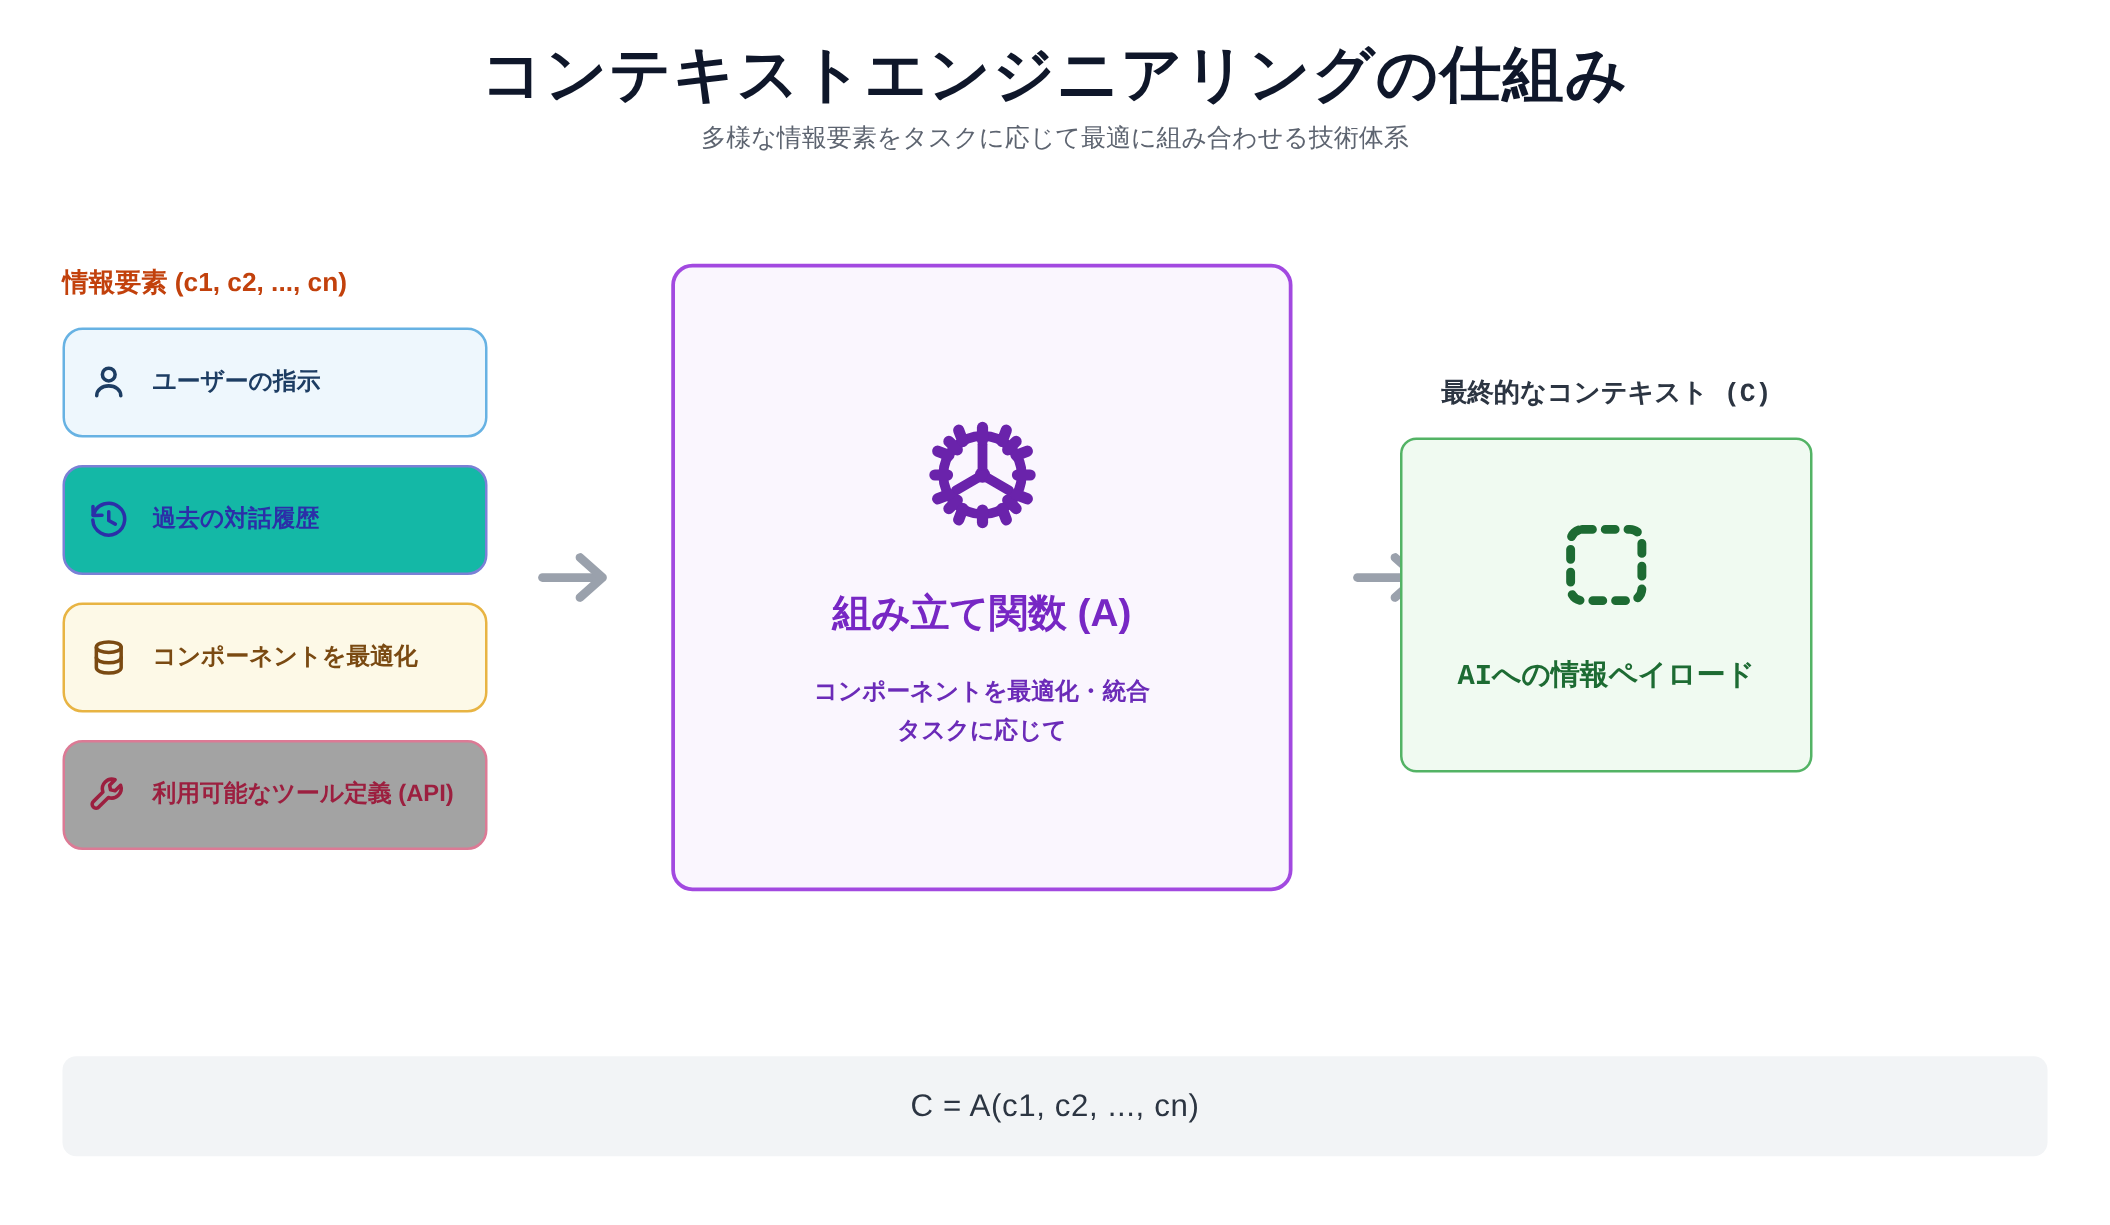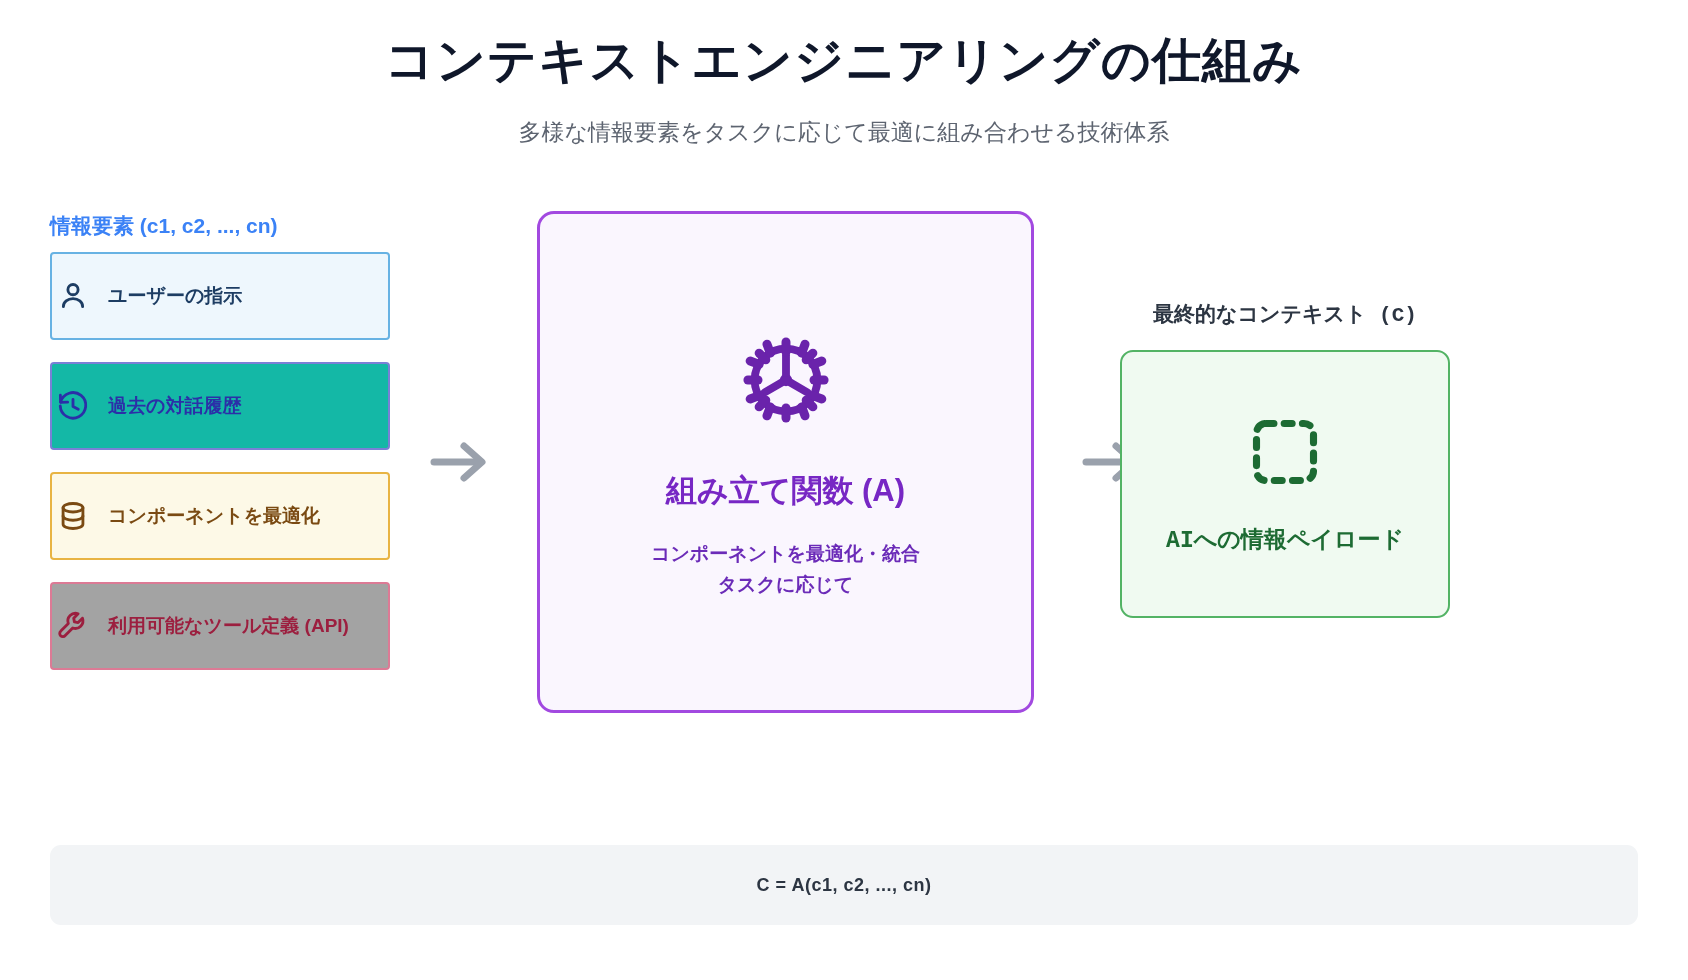--- a/index.html
+++ b/index.html
@@ -25,49 +25,49 @@
     text-align: center;
   }
   .title {
     font-size: 49px;
     font-weight: bold;
     color: #0f172a;
     letter-spacing: 1px;
     line-height: 1.25;
   }
   .subtitle {
-    margin-top: 26px;
-    font-size: 23px;
+    margin-top: 6px;
+    font-size: 20px;
     font-weight: 500;
     color: #5d6470;
   }
 
   
   .col-left {
     position: absolute;
     left: 50px; top: 212px;
     width: 340px;
   }
   .col-label {
     font-size: 21px;
     font-weight: bold;
-    color: #3b82f6;
-    margin-bottom: 12px;
+    color: #c2410c;
+    margin-bottom: 22px;
     text-align: left;
     white-space: nowrap;
   }
   .cards { display: flex; flex-direction: column; gap: 22px; }
   .card {
     display: flex;
     align-items: center;
     gap: 18px;
-    border-radius: 4px;
+    border-radius: 16px;
     border-width: 2.5px;
     border-style: solid;
-    padding: 16px 4px;
+    padding: 16px 18px;
     min-height: 88px;
   }
   .card-icon {
     flex: 0 0 auto;
     width: 34px; height: 34px;
     display: flex; align-items: center; justify-content: center;
   }
   .card-text {
     font-size: 19px;
     font-weight: bold;
@@ -161,22 +161,22 @@
     position: absolute;
     left: 50px; top: 845px;
     width: 1588px; height: 80px;
     background: #f2f4f6;
     border-radius: 11px;
     display: flex;
     align-items: center;
     justify-content: center;
   }
   .formula-text {
-    font-size: 18px;
-    font-weight: bold;
+    font-size: 25px;
+    font-weight: normal;
     color: #2c3542;
     letter-spacing: 0.5px;
   }
 </style>
 </head>
 <body>
 
 <div id="page">
 
   <div class="header">

